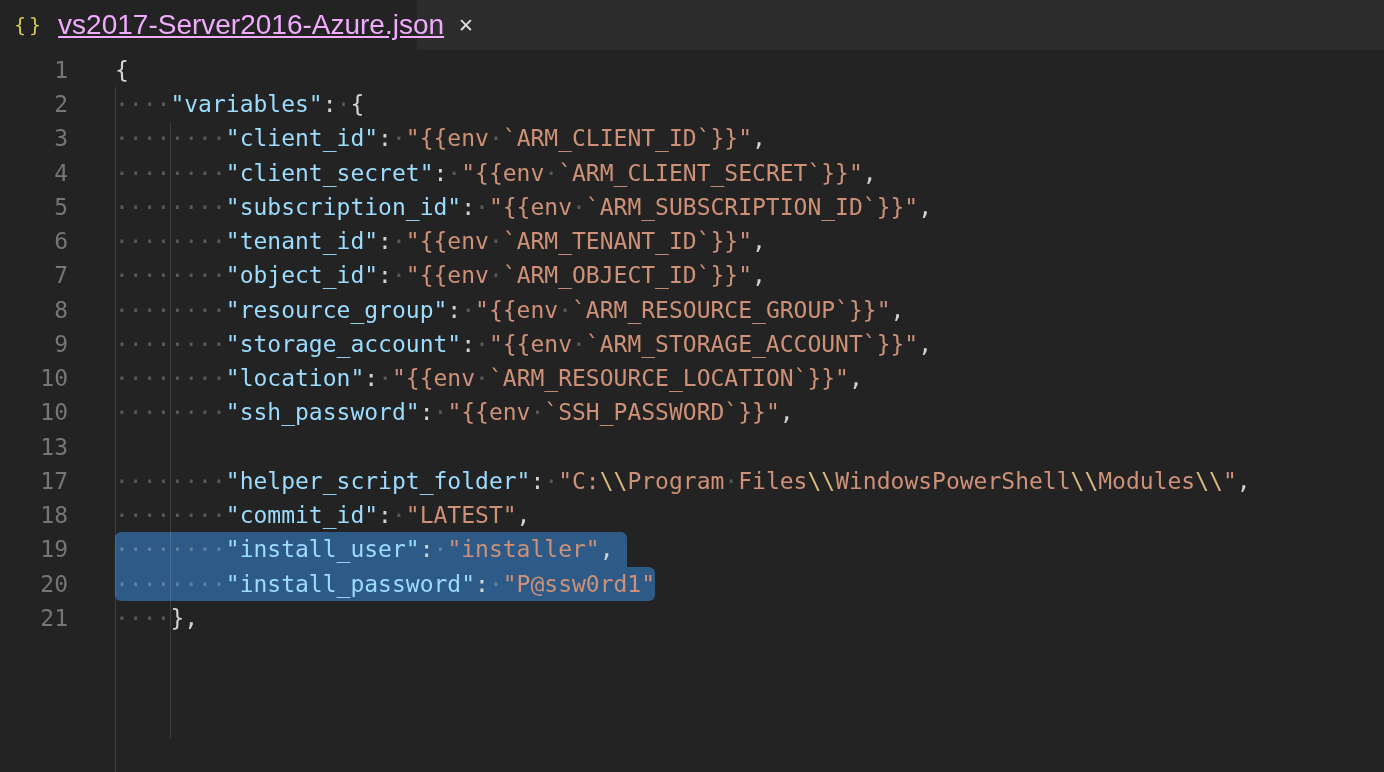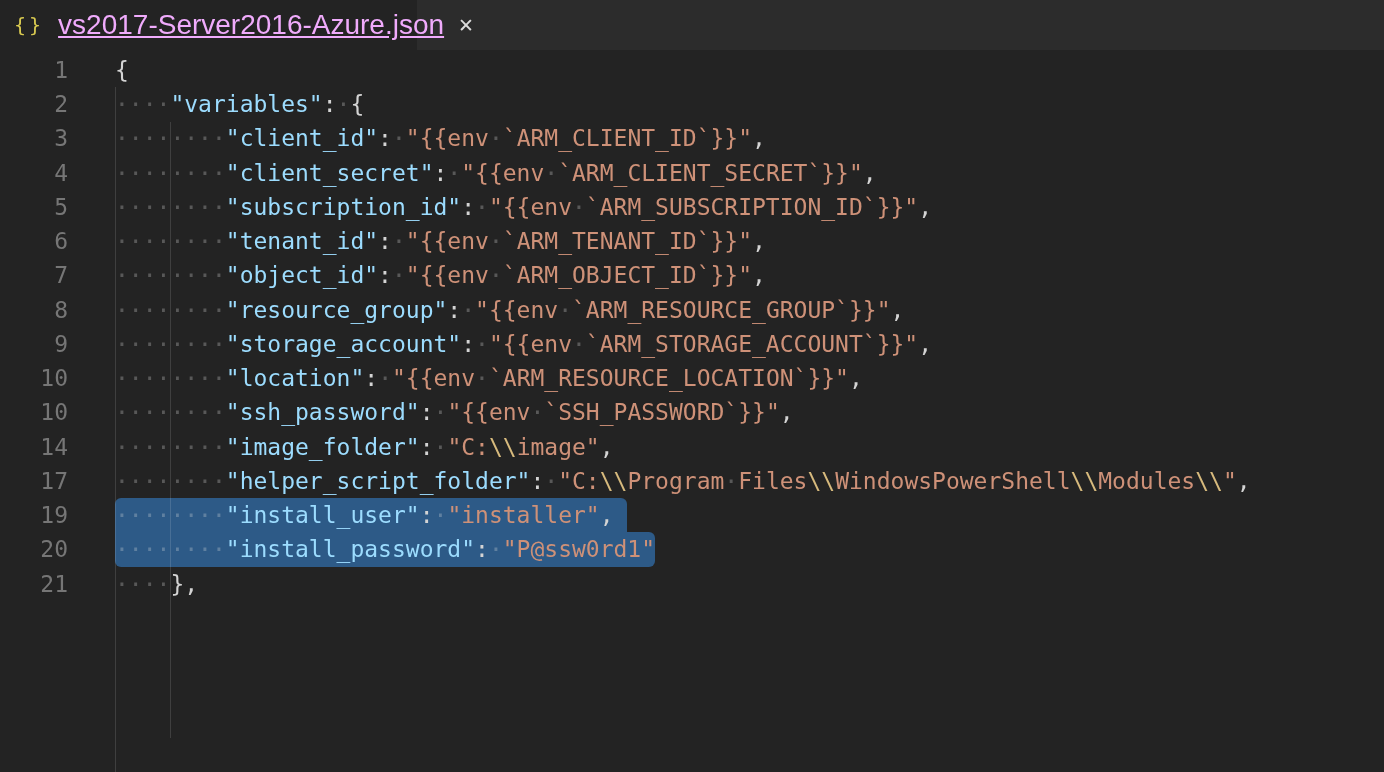--- a/index.html
+++ b/index.html
@@ -112,26 +112,30 @@
         </div>
         <div class="line">
           <span class="ln">10</span>
           <div class="lc"><span class="ws">········</span><span class="k">"location"</span><span class="p">:</span><span class="ws">·</span><span class="s">"{{env</span><span class="ws">·</span><span class="s">`ARM_RESOURCE_LOCATION`}}"</span><span class="p">,</span></div>
         </div>
         <div class="line">
           <span class="ln">10</span>
           <div class="lc"><span class="ws">········</span><span class="k">"ssh_password"</span><span class="p">:</span><span class="ws">·</span><span class="s">"{{env</span><span class="ws">·</span><span class="s">`SSH_PASSWORD`}}"</span><span class="p">,</span></div>
         </div>
         <div class="line">
-          <span class="ln">14</span>
-          <div class="lc"><span class="ws">········</span><span class="k">"image_folder"</span><span class="p">:</span><span class="ws">·</span><span class="s">"C:</span><span class="e">\\</span><span class="s">image"</span><span class="p">,</span></div>
+          <span class="ln">13</span>
+          <div class="lc"></div>
         </div>
         <div class="line">
           <span class="ln">17</span>
           <div class="lc"><span class="ws">········</span><span class="k">"helper_script_folder"</span><span class="p">:</span><span class="ws">·</span><span class="s">"C:</span><span class="e">\\</span><span class="s">Program</span><span class="ws">·</span><span class="s">Files</span><span class="e">\\</span><span class="s">WindowsPowerShell</span><span class="e">\\</span><span class="s">Modules</span><span class="e">\\</span><span class="s">"</span><span class="p">,</span></div>
+        </div>
+        <div class="line">
+          <span class="ln">18</span>
+          <div class="lc"><span class="ws">········</span><span class="k">"commit_id"</span><span class="p">:</span><span class="ws">·</span><span class="s">"LATEST"</span><span class="p">,</span></div>
         </div>
         <div class="line">
           <span class="ln">19</span>
           <div class="lc"><span class="sel sel-top"><span class="ws">········</span><span class="k">"install_user"</span><span class="p">:</span><span class="ws">·</span><span class="s">"installer"</span><span class="p">,</span><span class="nl">&nbsp;</span></span></div>
         </div>
         <div class="line">
           <span class="ln">20</span>
           <div class="lc"><span class="sel sel-bottom"><span class="ws">········</span><span class="k">"install_password"</span><span class="p">:</span><span class="ws">·</span><span class="s">"P@ssw0rd1"</span></span></div>
         </div>
         <div class="line">

